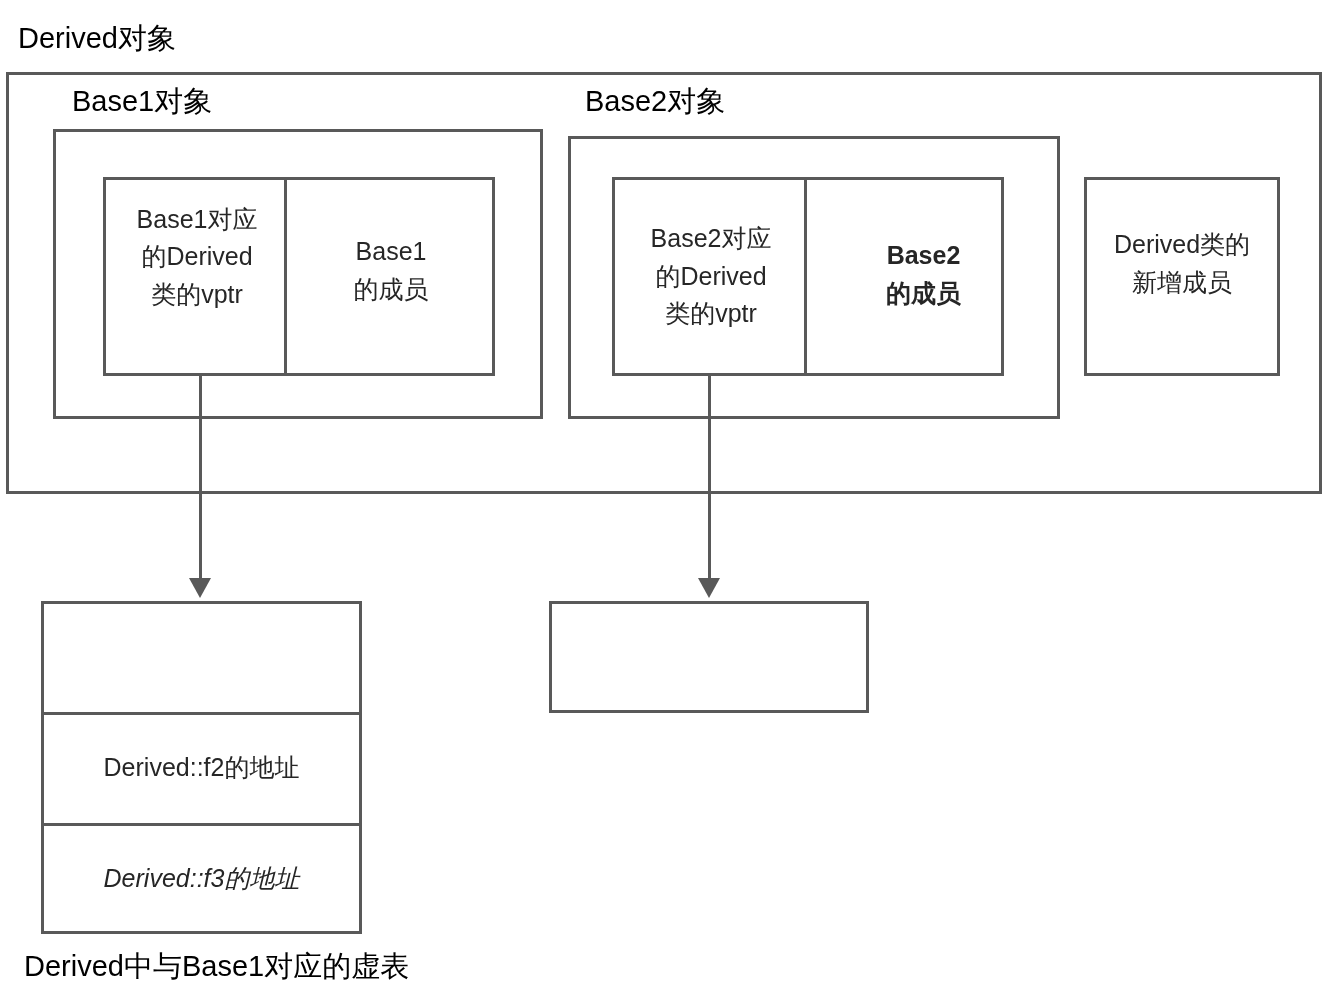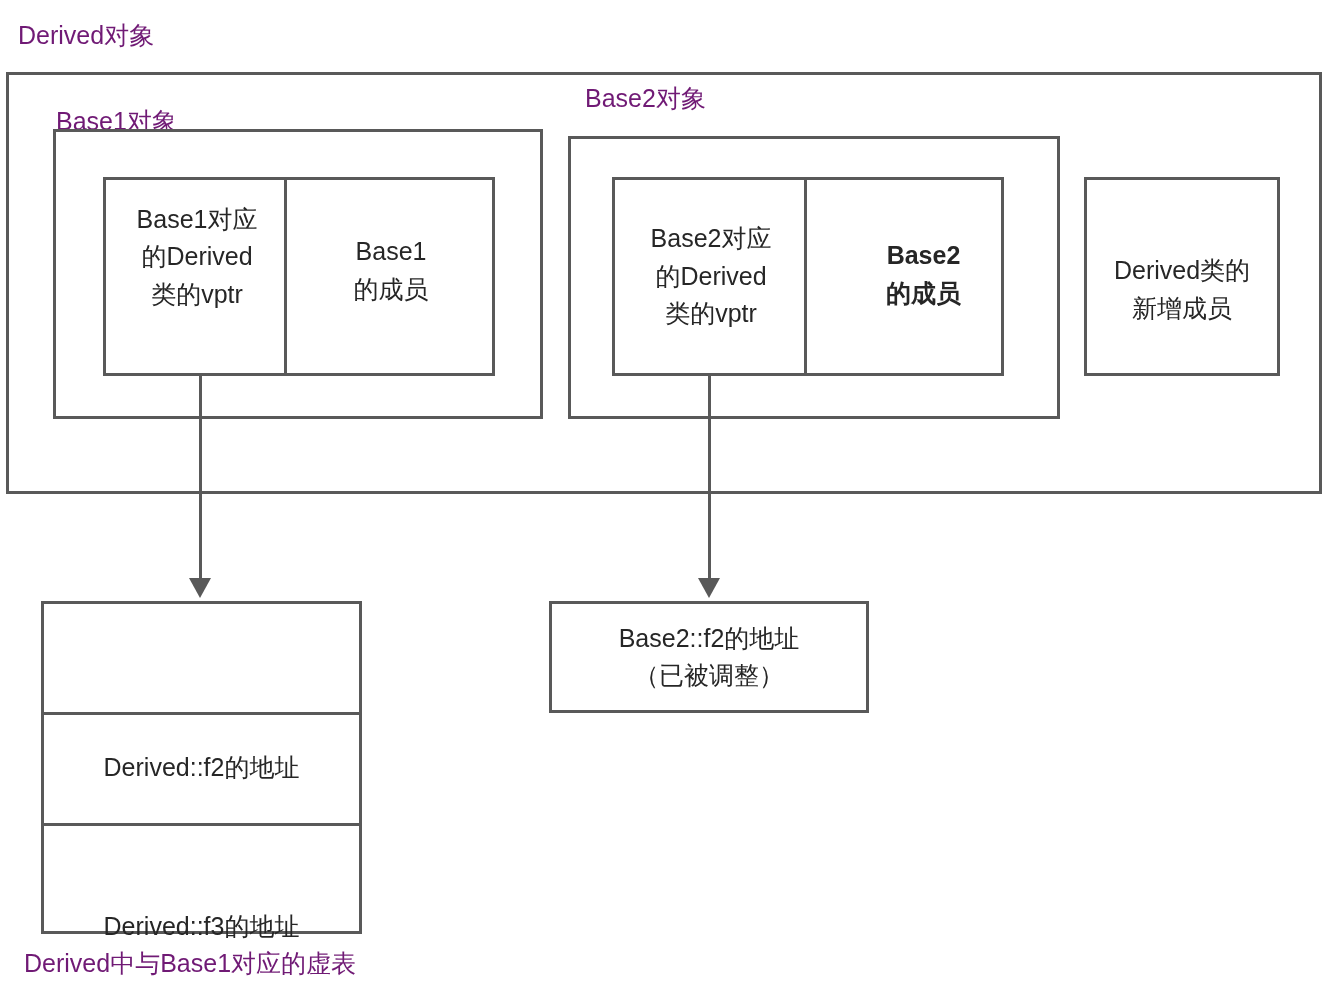--- a/index.html
+++ b/index.html
@@ -19,23 +19,23 @@
     overflow: hidden;
   }
   .box {
     position: absolute;
     box-sizing: border-box;
     border: 3px solid #595959;
     background: #ffffff;
   }
   .label {
     position: absolute;
-    font-size: 25px;
+    font-size: 29px;
     line-height: 1.25;
-    color: #701a75;
+    color: #000000;
     white-space: nowrap;
   }
   .celltext {
     position: absolute;
     box-sizing: border-box;
     display: flex;
     flex-direction: column;
     align-items: center;
     justify-content: center;
     font-size: 25px;
@@ -71,21 +71,21 @@
 </style>
 </head>
 <body>
 
 <div id="canvas">
 
   <div class="label" style="left:18px; top:20px;">Derived对象</div>
 
   <div class="box" style="left:6px; top:72px; width:1316px; height:422px;"></div>
 
-  <div class="label" style="left:56px; top:83px;margin-top:23px;">Base1对象</div>
+  <div class="label" style="left:72px; top:83px;">Base1对象</div>
 
   <div class="box" style="left:53px; top:129px; width:490px; height:290px;"></div>
 
   <div class="box" style="left:103px; top:177px; width:392px; height:199px;"></div>
   <div class="divider-v" style="left:284px; top:177px; height:199px;"></div>
 
   <div class="celltext" style="left:113px; top:177px; width:168px; height:160px;">
     <span>Base1对应</span>
     <span>的Derived</span>
     <span>类的vptr</span>
@@ -108,44 +108,40 @@
     <span>的Derived</span>
     <span>类的vptr</span>
   </div>
 
   <div class="celltext" style="left:825px; top:177px; width:197px; height:195px;font-weight:bold;">
     <span>Base2</span>
     <span>的成员</span>
   </div>
 
   <div class="box" style="left:1084px; top:177px; width:196px; height:199px;"></div>
-  <div class="celltext" style="left:1084px; top:190px; width:196px; height:199px;">
+  <div class="celltext" style="left:1084px; top:164px; width:196px; height:199px;">
     <span>Derived类的</span>
     <span>新增成员</span>
   </div>
 
   <div class="vline" style="left:199px; top:376px; height:205px;"></div>
   <div class="arrow-head" style="left:189px; top:578px;"></div>
 
   <div class="vline" style="left:708px; top:376px; height:205px;"></div>
   <div class="arrow-head" style="left:698px; top:578px;"></div>
 
   <div class="box" style="left:41px; top:601px; width:321px; height:333px;"></div>
   <div class="divider-h" style="left:41px; top:712px; width:321px;"></div>
   <div class="divider-h" style="left:41px; top:823px; width:321px;"></div>
 
   <div class="celltext" style="left:41px; top:712px; width:321px; height:111px;text-align:right;">
     <span>Derived::f2的地址</span>
   </div>
-  <div class="celltext" style="left:41px; top:871px; width:321px; height:111px;">
+  <div class="celltext" style="left:41px; top:823px; width:321px; height:111px;font-style:italic;">
     <span>Derived::f3的地址</span>
   </div>
 
   <div class="label" style="left:24px; top:948px;">Derived中与Base1对应的虚表</div>
 
   <div class="box" style="left:549px; top:601px; width:320px; height:112px;"></div>
-  <div class="celltext" style="left:549px; top:601px; width:320px; height:112px;">
-    <span>Base2::f2的地址</span>
-    <span>（已被调整）</span>
-  </div>
 
 
 </div>
 
 </body></html>

